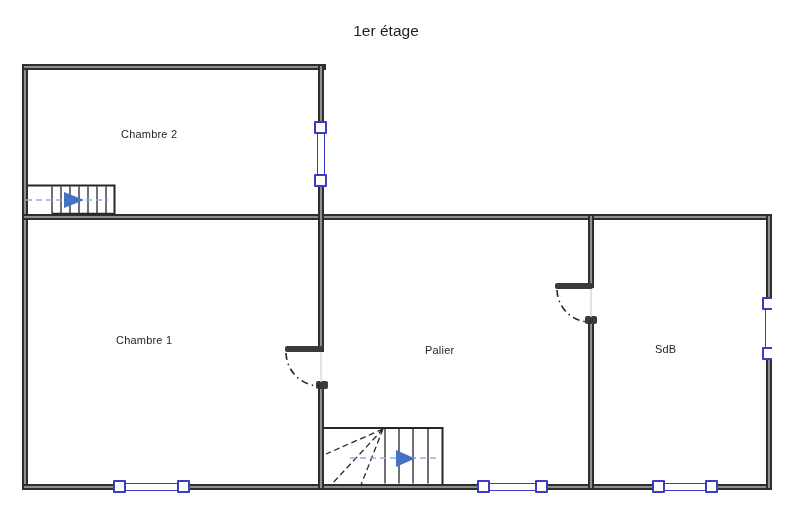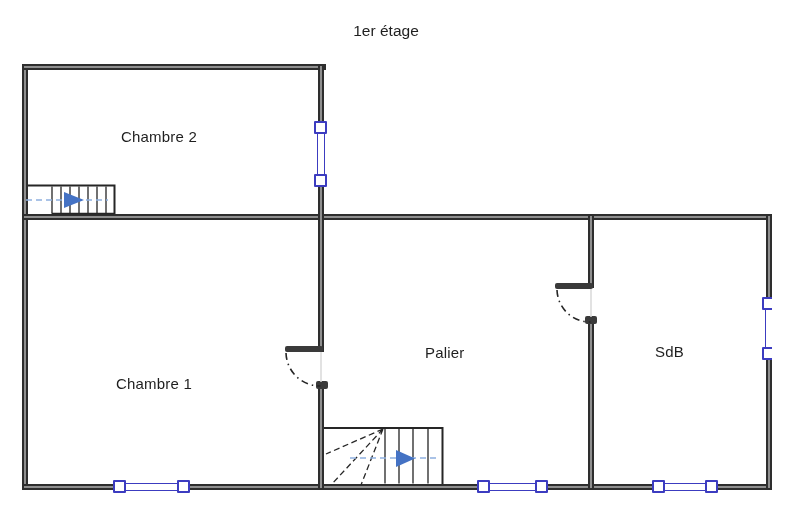--- a/index.html
+++ b/index.html
@@ -14,21 +14,21 @@
   .wsq{
     position:absolute;width:13px;height:13px;background:#fff;
     border:2px solid var(--window,#3c3cc0);box-sizing:border-box;border-radius:1px;z-index:3;
   }
   .glz{position:absolute;background:#fff;box-sizing:border-box;z-index:2;}
   .glz-v{width:8px;border-left:1.5px solid var(--window,#3c3cc0);border-right:1.5px solid var(--window,#3c3cc0);}
   .glz-h{height:8px;border-top:1.5px solid var(--window,#3c3cc0);border-bottom:1.5px solid var(--window,#3c3cc0);}
   .leaf{position:absolute;height:6px;background:var(--leaf,#3a3a3a);border-radius:2px;z-index:3;}
   .cap{position:absolute;width:12px;height:8px;background:var(--leaf,#3a3a3a);border-radius:2px;z-index:3;}
   .label{
-    position:absolute;font-size:15px;color:var(--text,#1f1f1f);
+    position:absolute;font-size:11px;color:var(--text,#1f1f1f);
     white-space:nowrap;z-index:5;letter-spacing:.2px;
   }
   #title{
     position:absolute;left:0;top:22px;width:100%;text-align:center;
     font-size:15.5px;color:var(--text,#1f1f1f);z-index:5;
   }
   #overlay{position:absolute;left:0;top:0;z-index:4;}
 </style>
 </head>
 <body>
@@ -103,17 +103,17 @@
     <g>
       <path d="M 324 428 H 442.5 V 484" fill="none" stroke="#262626" stroke-width="2"></path>
       <path d="M385 428.5V483.5 M399 428.5V483.5 M413 428.5V483.5 M428 428.5V483.5" fill="none" stroke="#262626" stroke-width="1.3"></path>
       <path d="M383 429 L326 454 M383 429 L331 485 M383 429 L361 485" fill="none" stroke="#262626" stroke-width="1.3" stroke-dasharray="6 3.5"></path>
       <line x1="350" y1="458" x2="438" y2="458" stroke="#8fb0e0" stroke-width="1.6" stroke-dasharray="6 4"></line>
       <polygon points="396,450 415,458.5 396,467" fill="#4472c4"></polygon>
     </g>
   </svg>
 
   <div class="label" style="left:121px;top:128px;">Chambre 2</div>
-  <div class="label" style="left:116px;top:334px;margin-top:41px;">Chambre 1</div>
+  <div class="label" style="left:116px;top:334px;">Chambre 1</div>
   <div class="label" style="left:425px;top:344px;">Palier</div>
   <div class="label" style="left:655px;top:343px;text-align:right;">SdB</div>
 
 </div>
 
 </body></html>

